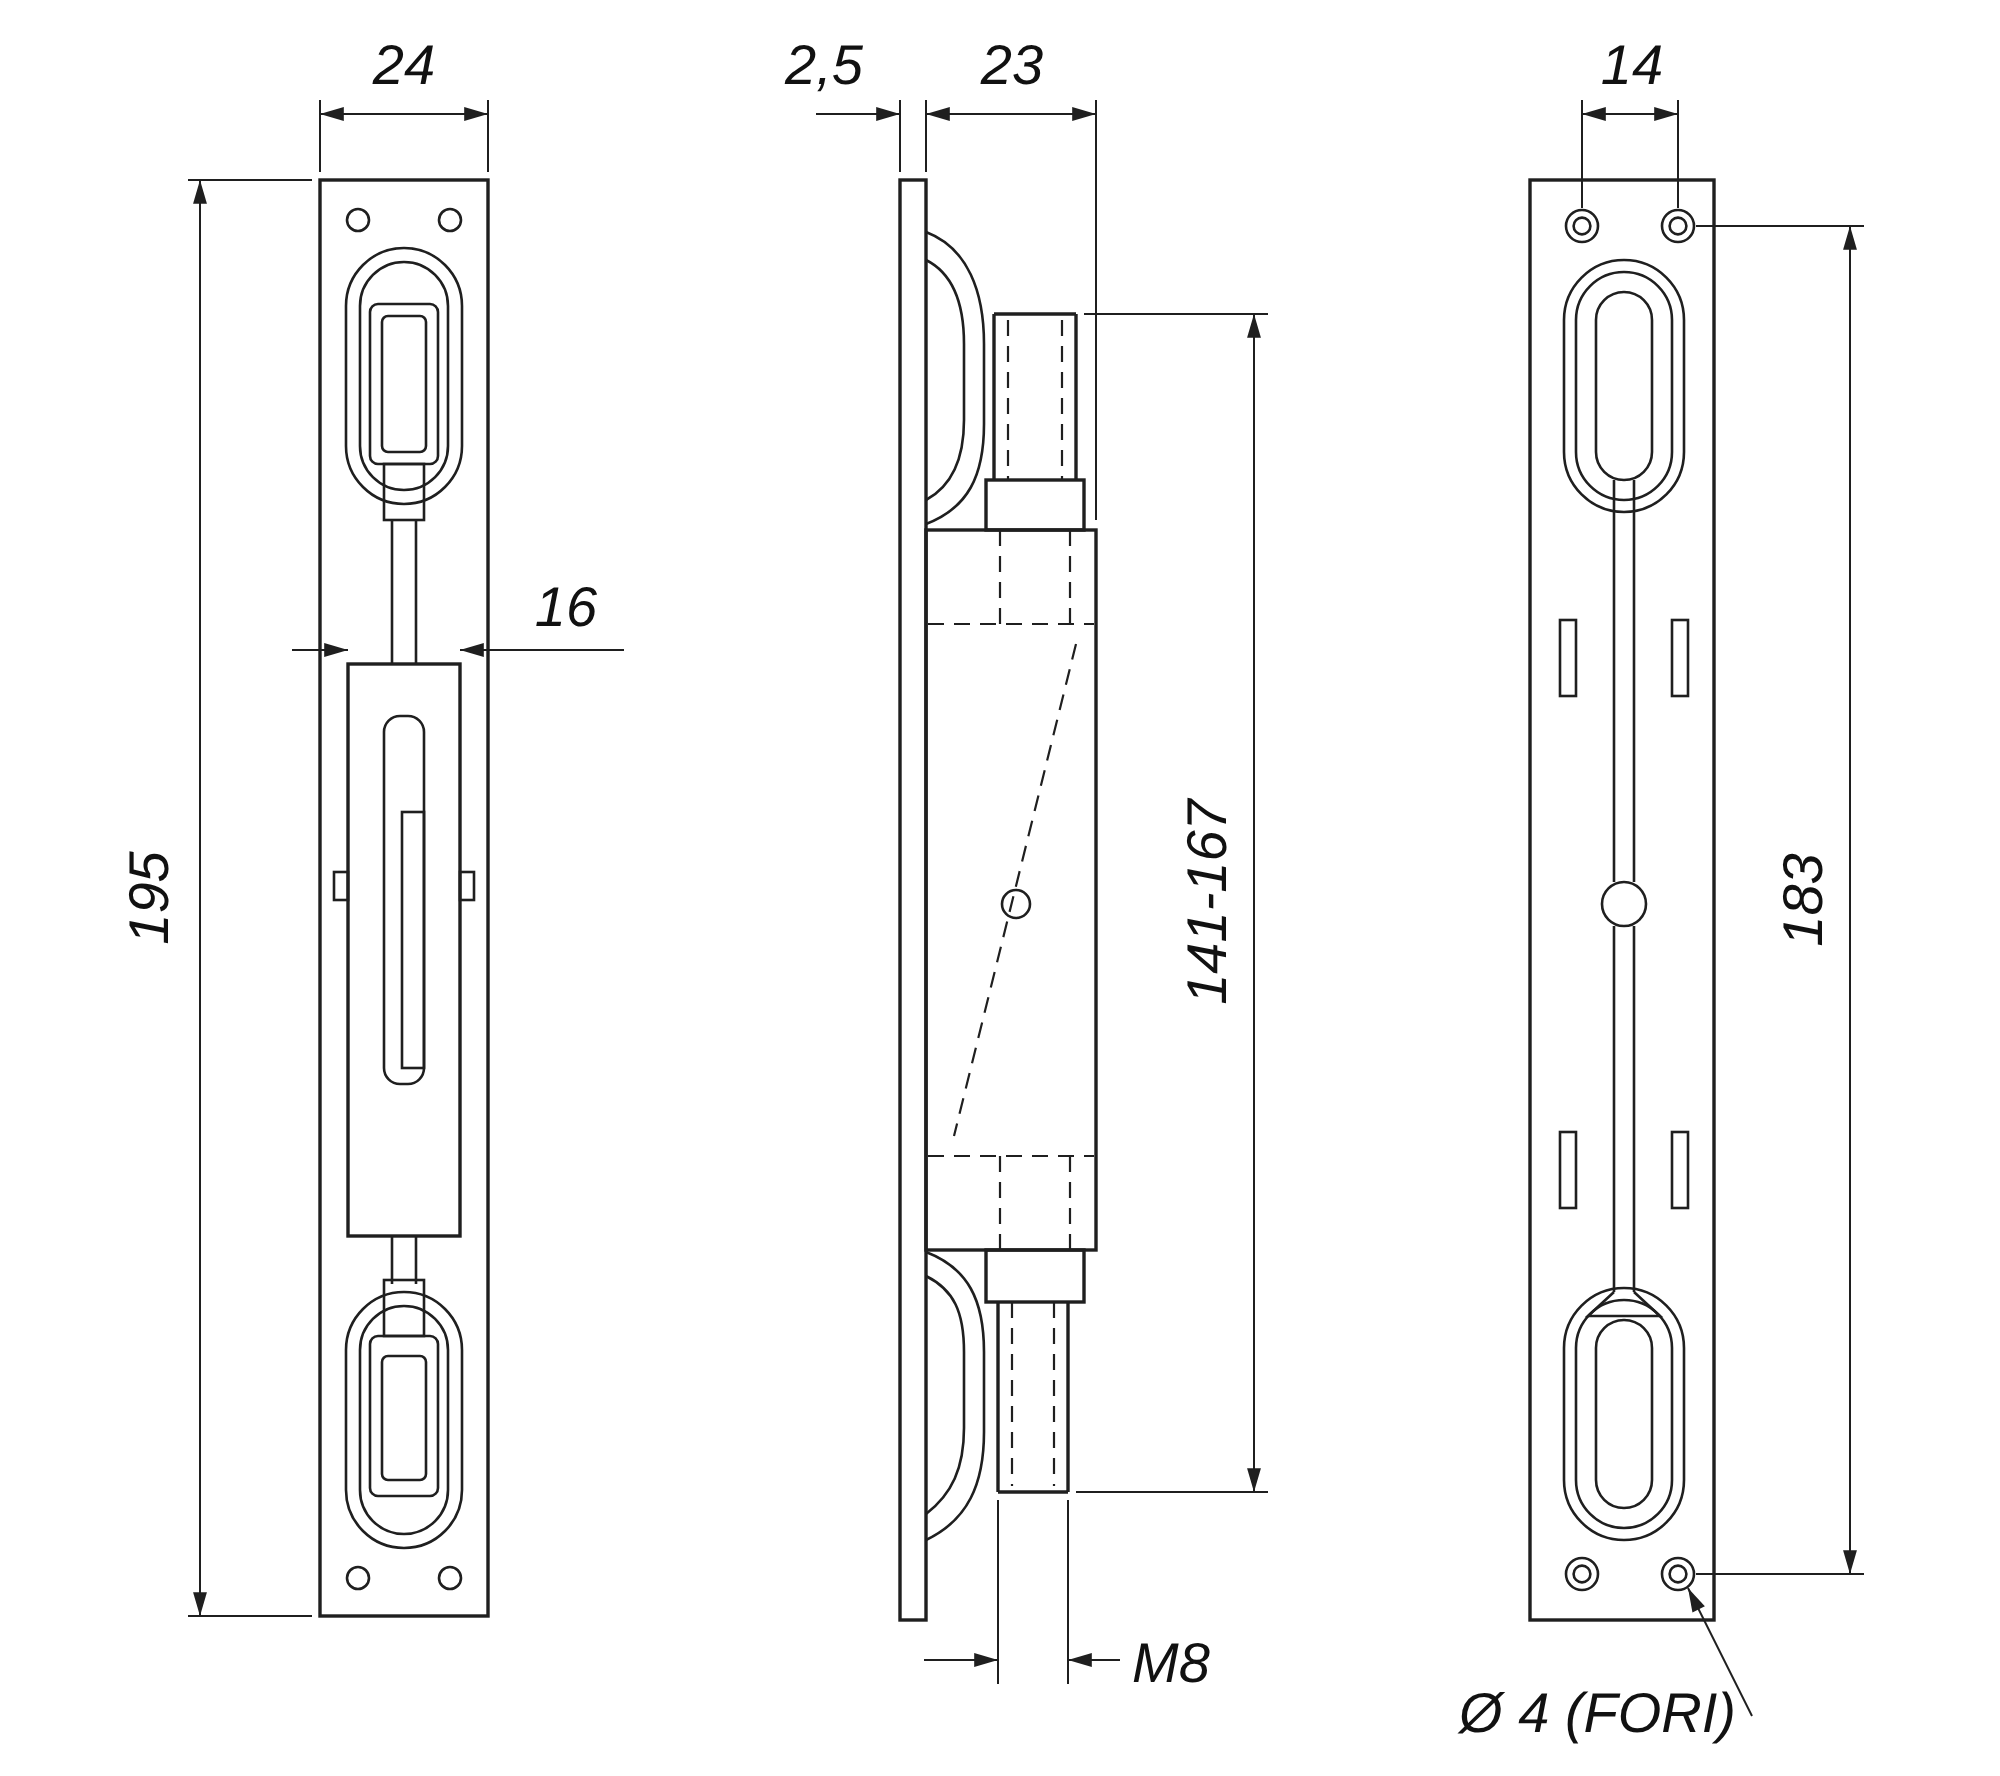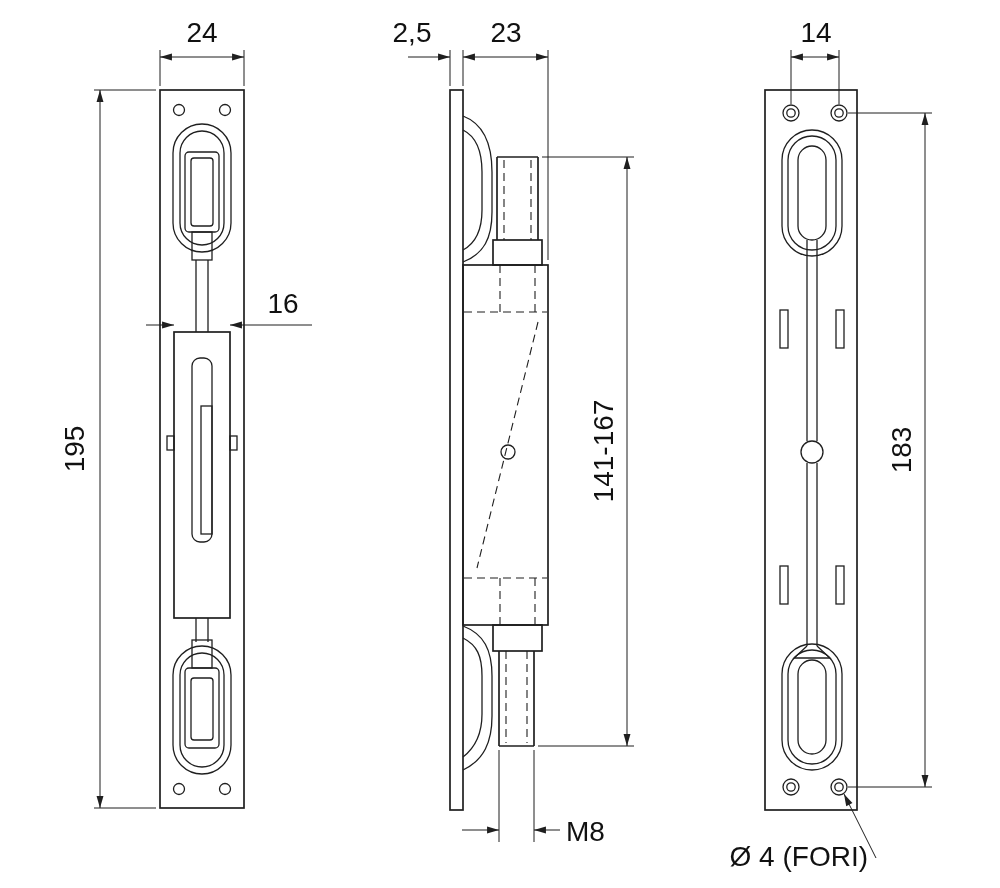--- a/index.html
+++ b/index.html
@@ -6,20 +6,21 @@
     margin: 0;
     padding: 0;
     background: #ffffff;
   }
   .page {
     position: relative;
     width: 1000px;
     height: 888px;
     background: #ffffff;
     overflow: hidden;
+    font-style: italic;
   }
   svg { display: block; }
   
   .o { fill: none; stroke: #1f1f1f; stroke-width: 1.7; }
   
   .t { fill: none; stroke: #1f1f1f; stroke-width: 1.3; }
   
   .d { fill: none; stroke: #1f1f1f; stroke-width: 1.1; stroke-dasharray: 8 5; }
   
   .dim { fill: none; stroke: #1f1f1f; stroke-width: 1; }

